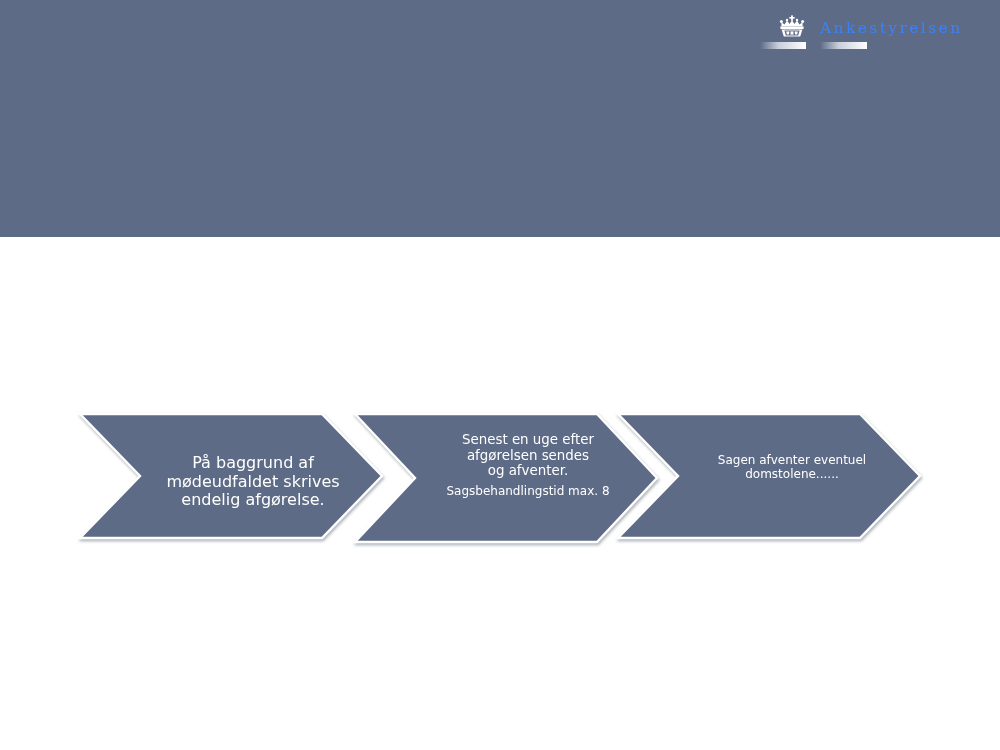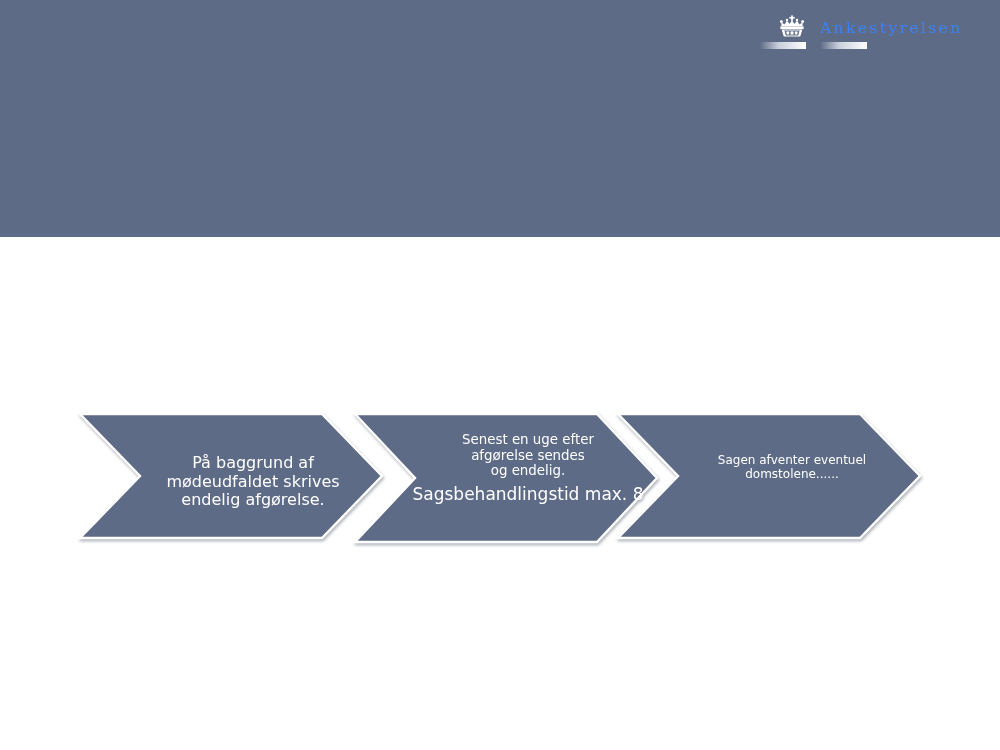--- a/index.html
+++ b/index.html
@@ -112,21 +112,21 @@
   #chevron-2 { left: 353px; top: 4px; width: 306px; height: 132px; }
   #chevron-2 .chevron-text {
     top: 20px;
     font-size: 13.4px;
     padding-left: 50px;
     padding-right: 6px;
     box-sizing: border-box;
   }
   #chevron-2 .chev-para-2 {
     margin-top: 6px;
-    font-size: 17px;
+    font-size: 12px;
   }
 
   #chevron-3 { left: 616px; top: 4px; width: 306px; height: 128px; }
   #chevron-3 .chevron-text {
     top: 42px;
     font-size: 12px;
     padding-left: 60px;
     padding-right: 14px;
     box-sizing: border-box;
   }
@@ -172,22 +172,22 @@
     </div>
   </div>
 
   <div class="chevron" id="chevron-2">
     <svg class="chevron-shape" width="306" height="132" viewBox="0 0 306 132" xmlns="http://www.w3.org/2000/svg">
       <path class="chevron-body" d="M2 2 L244 2 L304 66 L244 130 L2 130 L62 66 Z"></path>
     </svg>
     <div class="chevron-text">
       <div class="chev-para chev-para-1">
         <span class="chev-line">Senest en uge efter</span>
-        <span class="chev-line">afgørelse sendes</span>
-        <span class="chev-line">og endelig.</span>
+        <span class="chev-line">afgørelsen sendes</span>
+        <span class="chev-line">og afventer.</span>
       </div>
       <div class="chev-para chev-para-2">
         <span class="chev-line">Sagsbehandlingstid max. 8</span>
       </div>
     </div>
   </div>
 
   <div class="chevron" id="chevron-3">
     <svg class="chevron-shape" width="306" height="128" viewBox="0 0 306 128" xmlns="http://www.w3.org/2000/svg">
       <path class="chevron-body" d="M2 2 L244 2 L304 64 L244 126 L2 126 L62 64 Z"></path>

